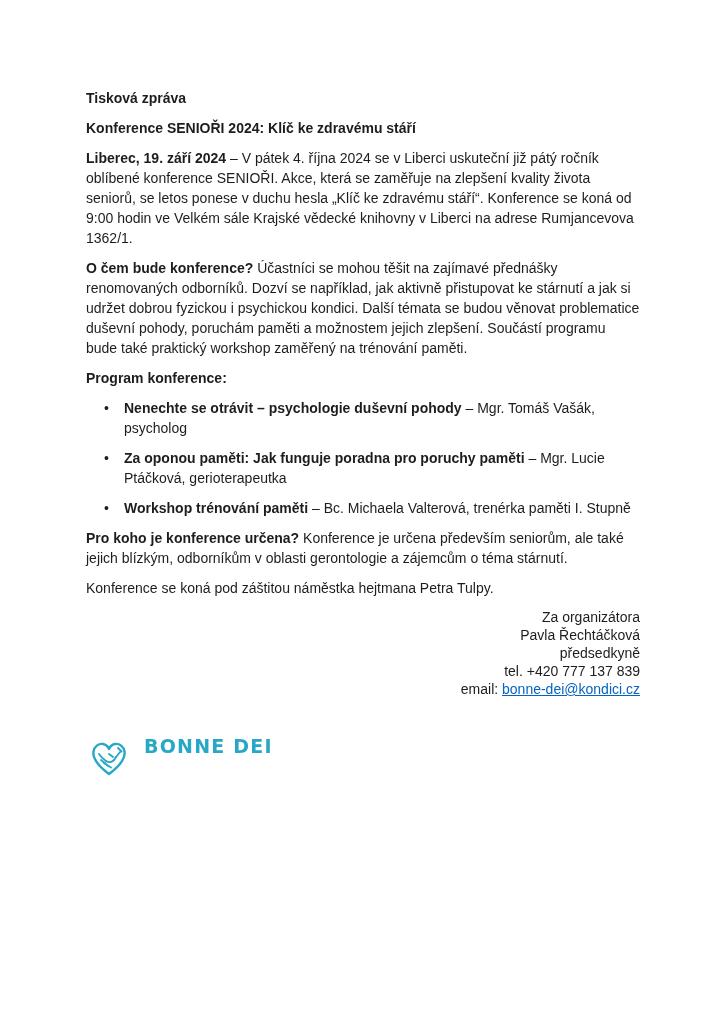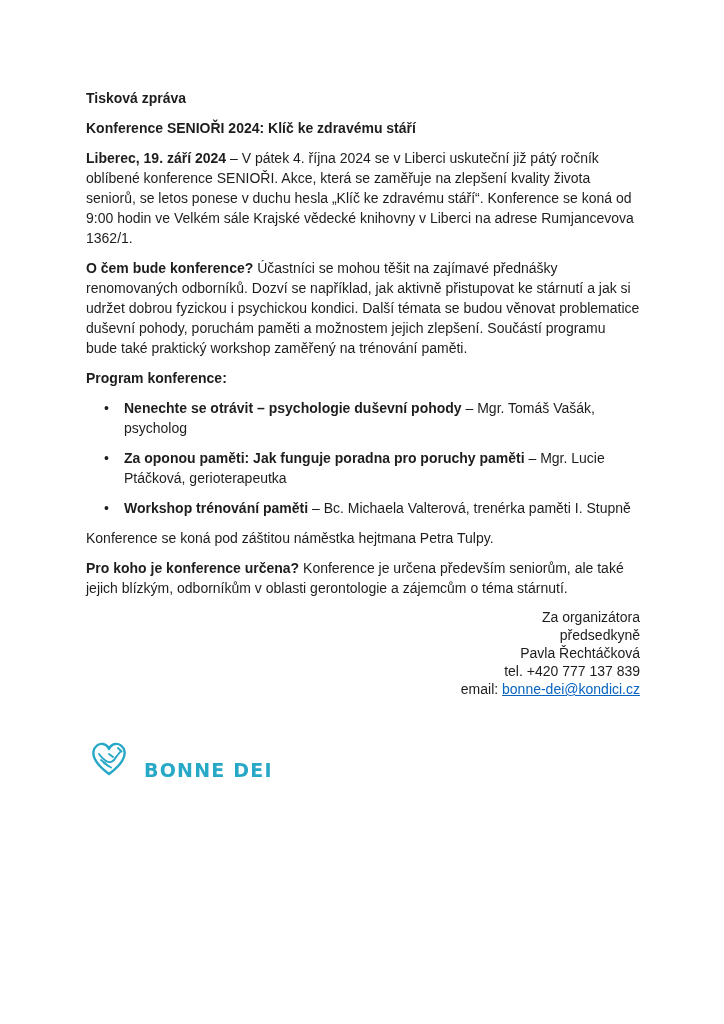--- a/index.html
+++ b/index.html
@@ -32,21 +32,21 @@
     position: absolute;
     left: -20px;
     top: 0;
     color: #1d1d1f;
   }
   .signature { line-height: 18px; margin: 0 0 0 0; text-align: right; }
   a.doc-link { color: #0563c1; text-decoration: underline; cursor: pointer; }
   .logo {
     margin-top: 38px;
     display: flex;
-    align-items: flex-end;
+    align-items: flex-start;
     gap: 12px;
   }
   .logo-text {
     font-family: "DejaVu Sans", "Liberation Sans", sans-serif;
     font-size: 19px;
     font-weight: bold;
     letter-spacing: 1.2px;
     color: #27a8c6;
     white-space: nowrap;
   }
@@ -66,28 +66,28 @@
   <p><span class="b">O čem bude konference?</span><span> Účastníci se mohou těšit na zajímavé přednášky renomovaných odborníků. Dozví se například, jak aktivně přistupovat ke stárnutí a jak si udržet dobrou fyzickou i psychickou kondici. Další témata se budou věnovat problematice duševní pohody, poruchám paměti a možnostem jejich zlepšení. Součástí programu bude také praktický workshop zaměřený na trénování paměti.</span></p>
 
   <p class="b">Program konference:</p>
 
   <ul class="program-list">
     <li><span class="b">Nenechte se otrávit – psychologie duševní pohody</span><span> – Mgr. Tomáš Vašák, psycholog</span></li>
     <li><span class="b">Za oponou paměti: Jak funguje poradna pro poruchy paměti</span><span> – Mgr. Lucie Ptáčková, gerioterapeutka</span></li>
     <li><span class="b">Workshop trénování paměti</span><span> – Bc. Michaela Valterová, trenérka paměti I. Stupně</span></li>
   </ul>
 
+  <p><span class="b">Pro koho je konference určena?</span><span> Konference je určena především seniorům, ale také jejich blízkým, odborníkům v oblasti gerontologie a zájemcům o téma stárnutí.</span></p>
+
   <p>Konference se koná pod záštitou náměstka hejtmana Petra Tulpy.</p>
-
-  <p><span class="b">Pro koho je konference určena?</span><span> Konference je určena především seniorům, ale také jejich blízkým, odborníkům v oblasti gerontologie a zájemcům o téma stárnutí.</span></p>
 
   <div class="signature">
     <div>Za organizátora</div>
+    <div>Pavla Řechtáčková</div>
     <div>předsedkyně</div>
-    <div>Pavla Řechtáčková</div>
     <div>tel. +420 777 137 839</div>
     <div><span>email: </span><a class="doc-link">bonne-dei@kondici.cz</a></div>
   </div>
 
   <div class="logo">
     <svg class="heart-icon" width="46" height="44" viewBox="0 0 44 44" xmlns="http://www.w3.org/2000/svg">
       <path d="M22 38 C 10.5 29.5 5.5 22.5 6.5 15.5 C 7.3 10.5 11.5 7.3 16 8 C 18.8 8.5 21 10.3 22 13 C 23 10.3 25.2 8.5 28 8 C 32.5 7.3 36.7 10.5 37.5 15.5 C 38.5 22.5 33.5 29.5 22 38 Z" fill="none" stroke="#27a8c6" stroke-width="2.4" stroke-linejoin="round"></path>
       <g fill="none" stroke="#27a8c6" stroke-width="1.9" stroke-linecap="round">
         <path d="M12 18 C 14 21 16 23 19 25"></path>
         <path d="M19 25 C 23 27.5 27 25.5 29 21"></path>

